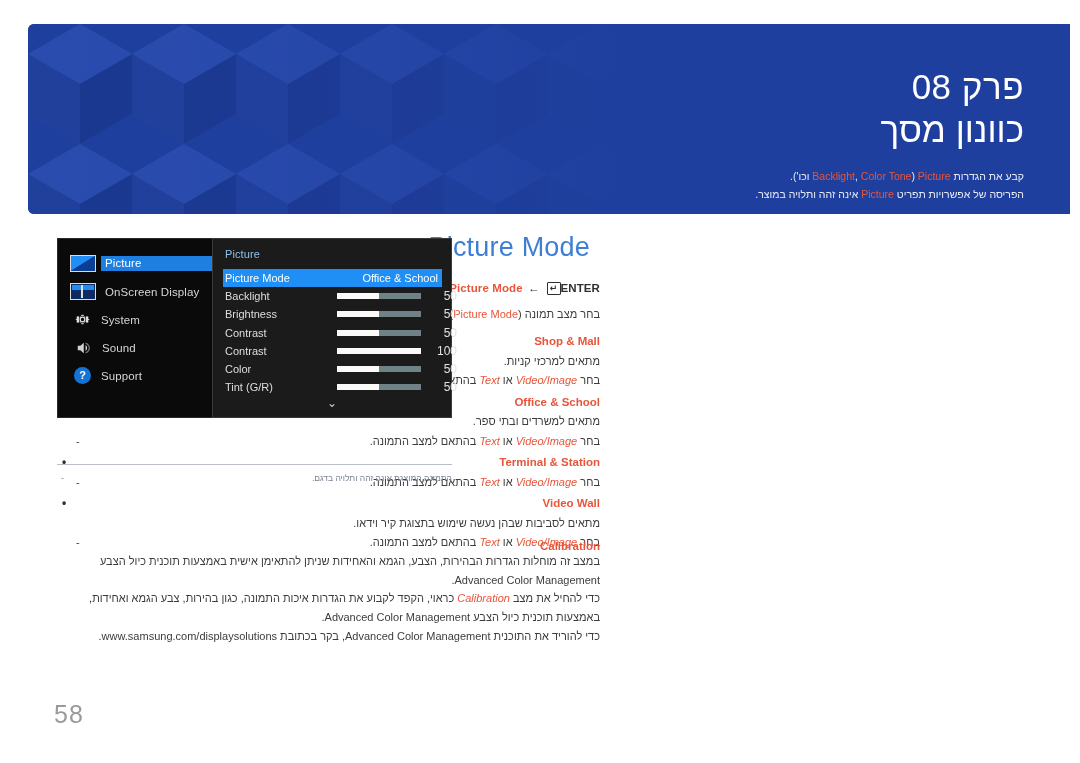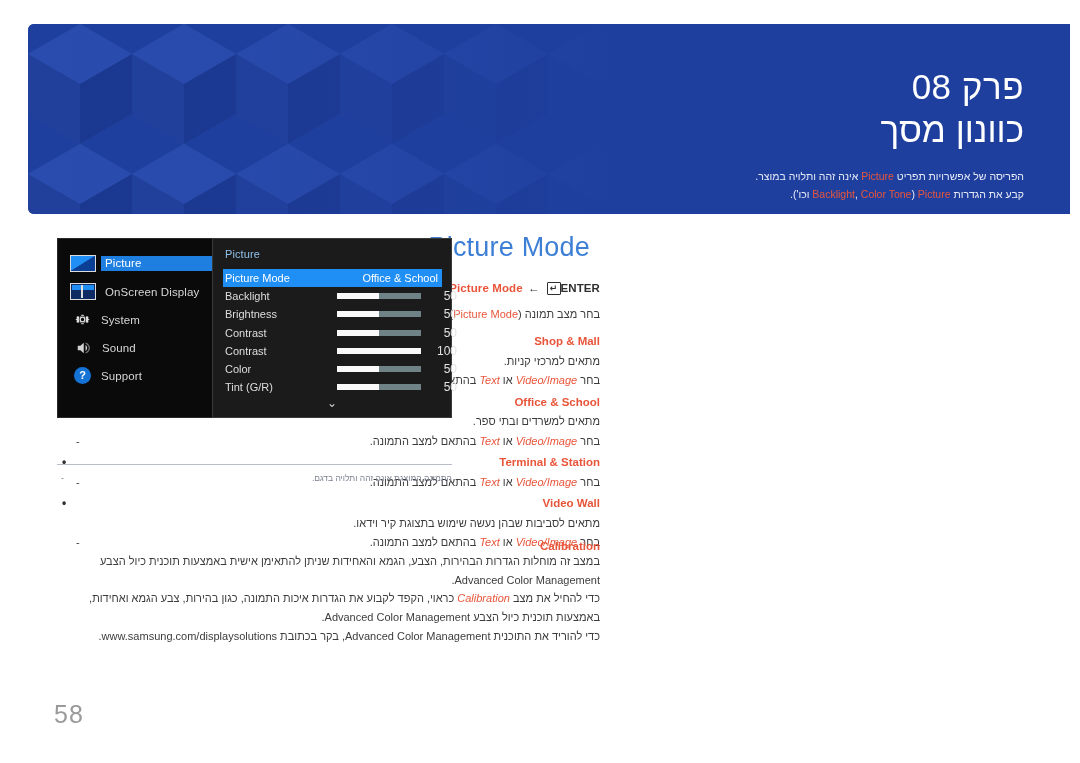--- a/index.html
+++ b/index.html
@@ -416,24 +416,24 @@
     </defs>
     <rect width="1042" height="190" fill="url(#cubes)"></rect>
   </svg>
   <div class="banner-fade"></div>
 
   <div class="banner-text">
     <div class="chapter-line">פרק 08</div>
     <div class="chapter-title">כוונון מסך</div>
     <div class="banner-sub">
       <div>
+        <span>קבע את הגדרות </span><span class="hl">Picture</span><span> (</span><span class="hl">Backlight</span><span>, </span><span class="hl">Color Tone</span><span> וכו').</span>
+      </div>
+      <div>
         <span>הפריסה של אפשרויות תפריט </span><span class="hl">Picture</span><span> אינה זהה ותלויה במוצר.</span>
-      </div>
-      <div>
-        <span>קבע את הגדרות </span><span class="hl">Picture</span><span> (</span><span class="hl">Backlight</span><span>, </span><span class="hl">Color Tone</span><span> וכו').</span>
       </div>
     </div>
   </div>
 </div>
 
 <div class="main-heading">Picture Mode</div>
 
 <div class="content">
 
   <div class="breadcrumb">

